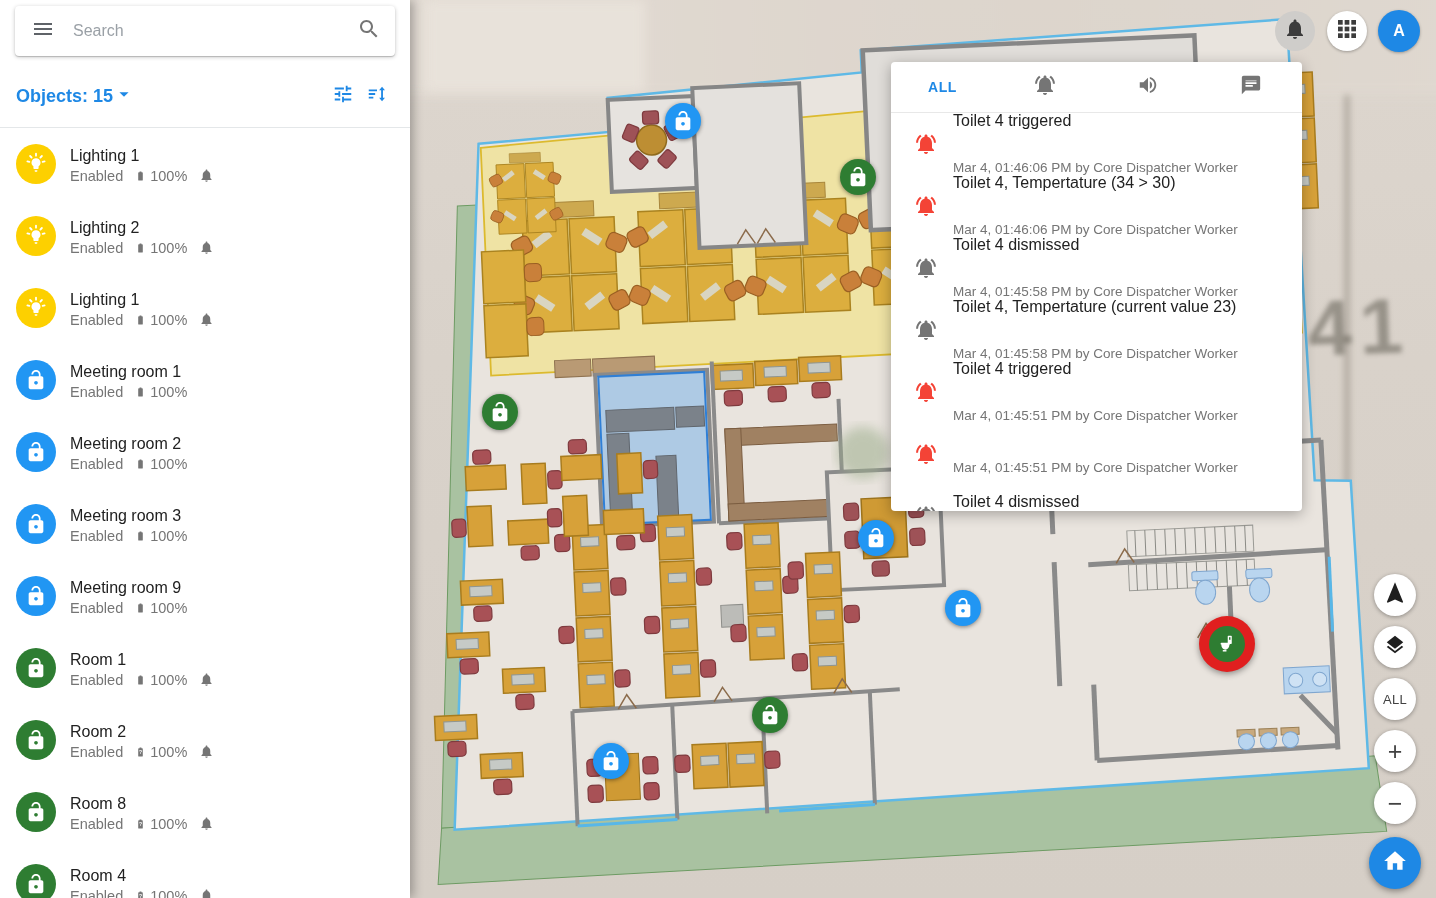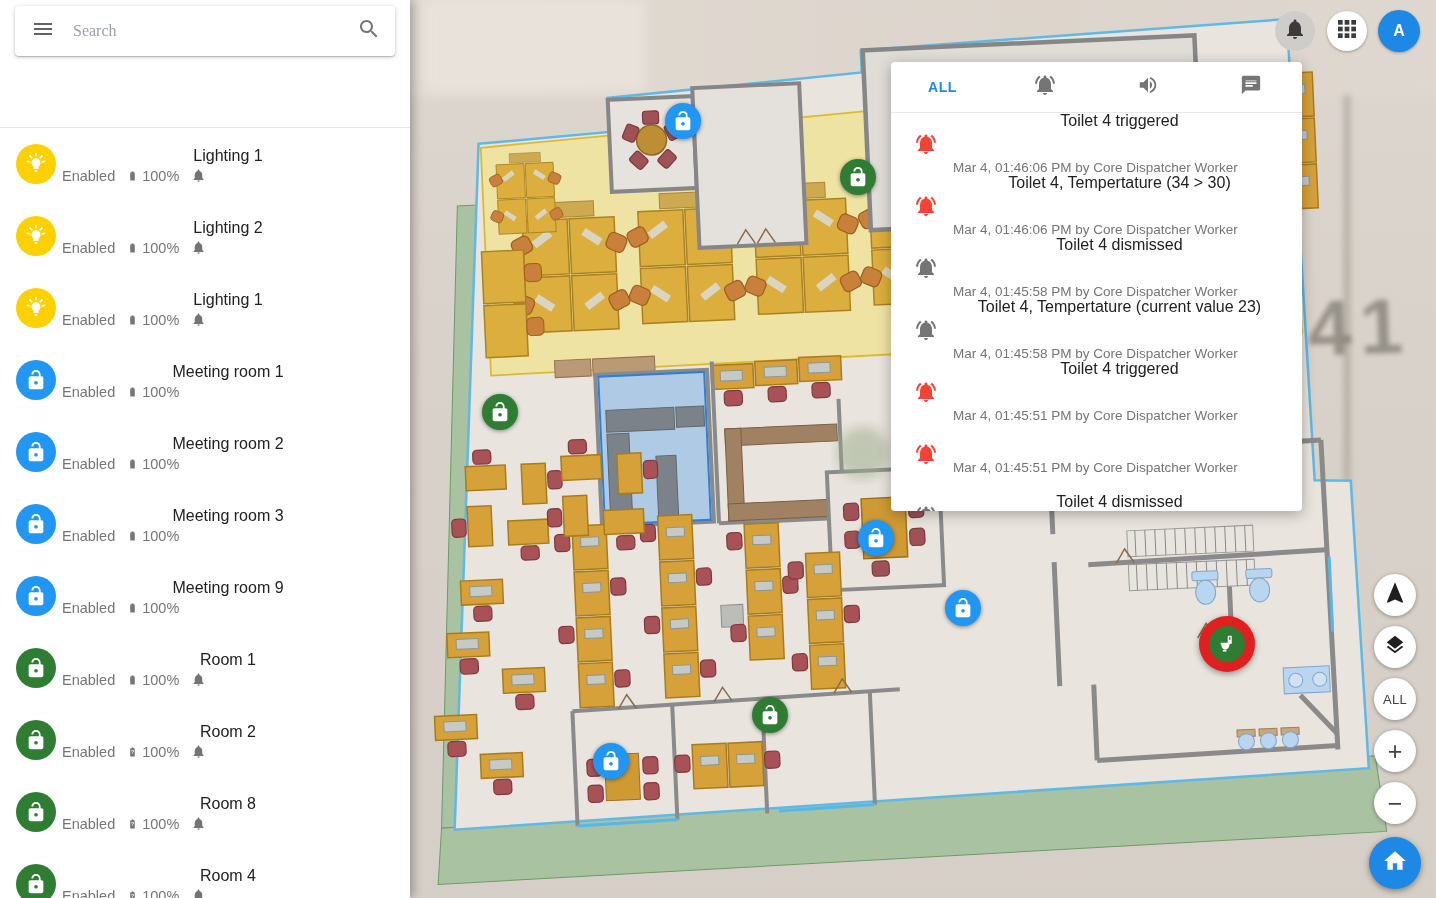--- a/index.html
+++ b/index.html
@@ -22,31 +22,31 @@
           box-shadow:0 1px 4px rgba(0,0,0,.45);z-index:5;}
   .marker-toilet{position:absolute;width:56px;height:56px;border-radius:50%;display:flex;align-items:center;justify-content:center;
           box-shadow:0 2px 6px rgba(0,0,0,.4);z-index:5;}
   .marker-toilet .inner{width:36px;height:36px;border-radius:50%;display:flex;align-items:center;justify-content:center;}
   
   .sidebar{position:absolute;left:0;top:0;width:410px;height:898px;background:#fff;z-index:20;
            box-shadow:3px 0 10px rgba(0,0,0,.3);}
   .search-card{position:absolute;left:15px;top:6px;width:380px;height:50px;background:#fff;border-radius:4px;
            box-shadow:0 1px 1px rgba(0,0,0,.18),0 1px 4px rgba(0,0,0,.22);display:flex;align-items:center;}
   .search-card .menu-btn{width:56px;display:flex;justify-content:center;cursor:pointer;}
-  .search-card input{flex:1;border:none;outline:none;font-size:16px;color:#0f766e;font-family:Liberation Serif, serif;background:transparent;}
+  .search-card input{flex:1;border:none;outline:none;font-size:16px;color:#0f766e;font-family:Liberation Sans, sans-serif;background:transparent;}
   .search-card input::placeholder{color:#9aa0a6;}
   .search-card .search-btn{width:52px;display:flex;justify-content:center;cursor:pointer;}
   .objects-row{position:absolute;left:16px;top:80px;width:378px;height:32px;display:flex;align-items:center;}
   .objects-title{display:flex;align-items:center;color:#1e88e5;font-size:18px;font-weight:bold;cursor:pointer;}
   .objects-title .num{margin-left:5px;}
   .objects-row .spacer{flex:1;}
   .hdr-ic{width:34px;height:28px;display:flex;align-items:center;justify-content:center;cursor:pointer;}
   .list-sep{position:absolute;left:0;top:127px;width:410px;height:1px;background:#e4e7e9;}
   .obj-list{position:absolute;left:0;top:128px;width:410px;height:770px;overflow:hidden;}
-  .obj{height:72px;display:flex;align-items:center;padding:0 16px;gap:6px;cursor:pointer;box-sizing:border-box;text-align:center;}
+  .obj{height:72px;display:flex;align-items:center;padding:0 16px;gap:14px;cursor:pointer;box-sizing:border-box;}
   .obj-ic{width:40px;height:40px;border-radius:50%;flex:none;display:flex;align-items:center;justify-content:center;}
   .obj-tx{flex:1;min-width:0;}
   .obj-title{font-size:16px;color:#212121;line-height:22px;}
   .obj-sub{display:flex;align-items:center;gap:4px;font-size:14.5px;color:#757575;margin-top:1px;}
   .obj-sub .batt{display:flex;margin-left:8px;}
   .obj-sub .bell{display:flex;margin-left:8px;}
   
   .round-btn{position:absolute;border-radius:50%;display:flex;align-items:center;justify-content:center;cursor:pointer;z-index:15;}
   .btn-bell{left:1275px;top:11px;width:40px;height:40px;background:#cfcdca;}
   .btn-apps{left:1327px;top:11px;width:40px;height:40px;background:#fff;box-shadow:0 1px 3px rgba(0,0,0,.3);}
@@ -56,21 +56,21 @@
   .panel{position:absolute;left:891px;top:62px;width:411px;height:449px;background:#fff;border-radius:4px;
          box-shadow:0 3px 14px rgba(0,0,0,.3);z-index:10;overflow:hidden;}
   .tabs{height:50px;display:flex;border-bottom:1px solid #e8e8e8;}
   .tab{flex:1;display:flex;align-items:center;justify-content:center;cursor:pointer;}
   .tab .lbl{font-size:14px;font-weight:bold;letter-spacing:.5px;color:#757575;}
   .tab.active .lbl{color:#1e88e5;}
   .nlist{overflow:hidden;height:399px;}
   .nitem{height:62px;display:flex;align-items:center;padding:0 16px 0 22px;gap:14px;cursor:pointer;box-sizing:border-box;}
   .nitem .nic{flex:none;display:flex;width:26px;justify-content:center;}
   .ntx{flex:1;min-width:0;}
-  .ntitle{font-size:16px;color:#212121;line-height:20px;text-align:center;}
+  .ntitle{font-size:16px;color:#212121;line-height:20px;}
   .nmeta{font-size:13.5px;color:#757575;line-height:18px;margin-top:28px;}
   
   .ctl{position:absolute;width:42px;height:42px;border-radius:50%;background:#fff;display:flex;align-items:center;
        justify-content:center;box-shadow:0 1px 4px rgba(0,0,0,.35);cursor:pointer;z-index:15;}
   .ctl-compass{left:1374px;top:574px;}
   .ctl-layers{left:1374px;top:626px;}
   .ctl-all{left:1374px;top:678px;font-size:13px;color:#424242;letter-spacing:.3px;}
   .ctl-zin{left:1374px;top:730px;font-size:25px;color:#424242;font-weight:400;}
   .ctl-zout{left:1374px;top:782px;font-size:25px;color:#424242;}
   .ctl-home{left:1369px;top:837px;width:52px;height:52px;background:#1e88e5;box-shadow:0 2px 6px rgba(0,0,0,.4);}
@@ -559,20 +559,43 @@
             <path fill="#5f6368" d="M3 18h18v-2H3v2zm0-5h18v-2H3v2zm0-7v2h18V6H3z"></path>
           </svg></span>
     </span>
     <input type="text" placeholder="Search" style="">
     <span class="search-btn">
       <span><svg width="24" height="24" viewBox="0 0 24 24">
             <path fill="#757575" d="M15.5 14h-.79l-.28-.27C15.41 12.59 16 11.11 16 9.5 16 5.91 13.09 3 9.5 3S3 5.91 3 9.5 5.91 16 9.5 16c1.61 0 3.09-.59 4.23-1.57l.27.28v.79l5 5L20.49 19l-5-4.99zM9.5 14C7.01 14 5 11.99 5 9.5S7.01 5 9.5 5 14 7.01 14 9.5 11.99 14 9.5 14z"></path>
           </svg></span>
     </span>
   </div>
+  <div class="objects-row">
+    <span class="objects-title">
+      <span>Objects:</span>
+      <span class="num">15</span>
+      <span><svg width="22" height="22" viewBox="0 0 24 24">
+            <path fill="#1e88e5" d="M7 10l5 5 5-5z"></path>
+          </svg></span>
+    </span>
+    <span class="spacer"></span>
+    <span class="hdr-ic">
+      <span><svg width="22" height="22" viewBox="0 0 24 24">
+            <path fill="#1e88e5" d="M3 17v2h6v-2H3zM3 5v2h10V5H3zm10 16v-2h8v-2h-8v-2h-2v6h2zM7 9v2H3v2h4v2h2V9H7zm14 4v-2H11v2h10zm-6-4h2V7h4V5h-4V3h-2v6z"></path>
+          </svg></span>
+    </span>
+    <span class="hdr-ic">
+      <span><svg width="22" height="22" viewBox="0 0 24 24">
+            <g fill="#1e88e5">
+              <path d="M3 7h9v2H3zM3 11h7v2H3zM3 15h5v2H3z"></path>
+              <path d="M17.5 4l-3.2 4h2.2v8h-2.2l3.2 4 3.2-4h-2.2V8h2.2z"></path>
+            </g>
+          </svg></span>
+    </span>
+  </div>
   <div class="list-sep"></div>
   <div class="obj-list" id="objlist">
   <div class="obj">
     <div class="obj-ic" style="background: rgb(253, 208, 0);">
           <svg viewBox="0 0 24 24" width="24" height="24">
             <path d="M12 6.2a4.4 4.4 0 0 0-2.6 8v2c0 .44.36.8.8.8h3.6c.44 0 .8-.36.8-.8v-2a4.4 4.4 0 0 0-2.6-8z" fill="#fff"></path>
             <path d="M10.7 18.2h2.6v.7c0 .5-.4.9-.9.9h-.8c-.5 0-.9-.4-.9-.9z" fill="#fff"></path>
             <path d="M12 1.6v2.1M6.1 4l1.5 1.5M17.9 4l-1.5 1.5M3.4 9.4l2 .5M20.6 9.4l-2 .5" stroke="#fff" stroke-width="1.8" stroke-linecap="round" fill="none"></path>
           </svg>
         </div>

